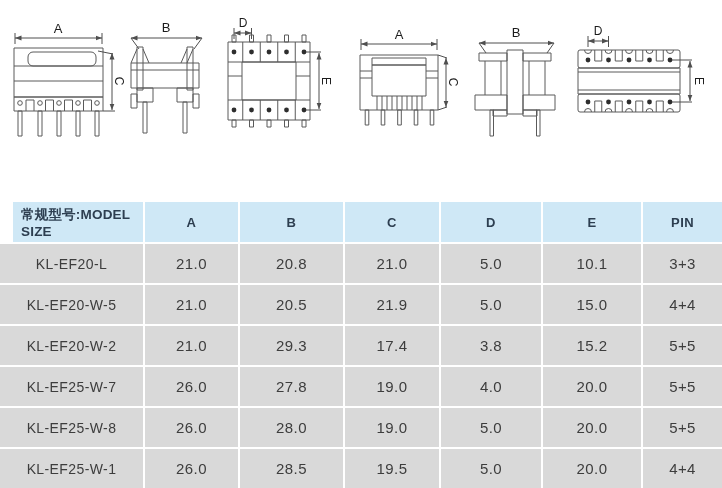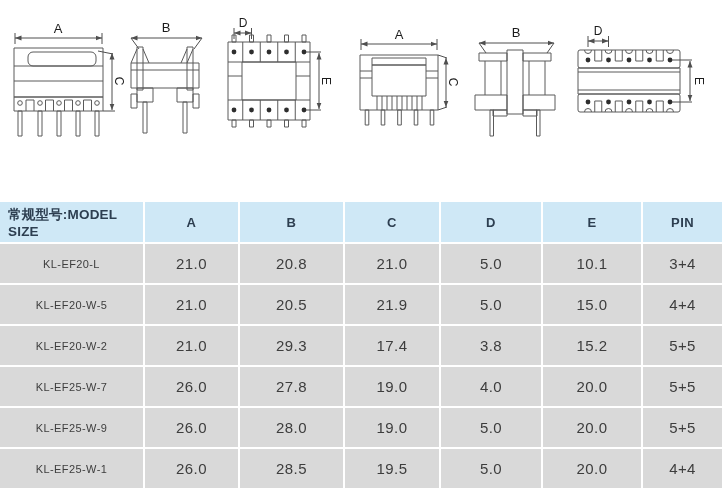--- a/index.html
+++ b/index.html
@@ -27,22 +27,22 @@
     grid-template-columns:143px 93px 103px 94px 100px 98px 79px;
     grid-template-rows:40px repeat(6,1fr);
     gap:2px;background:#ffffff;
   }
   .trow{display:contents;}
   .cell{
     display:flex;align-items:center;justify-content:center;
     font-size:15px;letter-spacing:0.4px;color:#3d3d3d;background:#d9d9d9;
   }
   .cell.th{background:#cfe8f6;color:#2d3e50;font-weight:600;font-size:13px;}
-  .cell.model-h{justify-content:flex-start;padding-left:8px;font-size:13.5px;letter-spacing:0.2px;}
-  .cell.model{font-size:11px;}
+  .cell.model-h{justify-content:flex-start;padding-left:8px;font-size:13.5px;letter-spacing:0.2px;margin-left:13px;}
+  .cell.model{font-size:14px;}
 </style>
 </head>
 <body>
 
 <div class="page">
 
   <svg width="0" height="0" style="position:absolute">
     <defs>
       <marker id="arr" markerWidth="8" markerHeight="6" refX="6.5" refY="3" orient="auto-start-reverse" markerUnits="userSpaceOnUse">
         <path d="M0,0.5 L6.5,3 L0,5.5 Z" fill="#4f4f4f"></path>
@@ -201,21 +201,21 @@
       <div class="cell th">PIN</div>
     </div>
 
     <div class="trow">
       <div class="cell model">KL-EF20-L</div>
       <div class="cell">21.0</div>
       <div class="cell">20.8</div>
       <div class="cell">21.0</div>
       <div class="cell">5.0</div>
       <div class="cell">10.1</div>
-      <div class="cell">3+4</div>
+      <div class="cell">3+3</div>
     </div>
 
     <div class="trow">
       <div class="cell model">KL-EF20-W-5</div>
       <div class="cell">21.0</div>
       <div class="cell">20.5</div>
       <div class="cell">21.9</div>
       <div class="cell">5.0</div>
       <div class="cell">15.0</div>
       <div class="cell">4+4</div>
@@ -235,21 +235,21 @@
       <div class="cell model">KL-EF25-W-7</div>
       <div class="cell">26.0</div>
       <div class="cell">27.8</div>
       <div class="cell">19.0</div>
       <div class="cell">4.0</div>
       <div class="cell">20.0</div>
       <div class="cell">5+5</div>
     </div>
 
     <div class="trow">
-      <div class="cell model">KL-EF25-W-9</div>
+      <div class="cell model">KL-EF25-W-8</div>
       <div class="cell">26.0</div>
       <div class="cell">28.0</div>
       <div class="cell">19.0</div>
       <div class="cell">5.0</div>
       <div class="cell">20.0</div>
       <div class="cell">5+5</div>
     </div>
 
     <div class="trow">
       <div class="cell model">KL-EF25-W-1</div>

